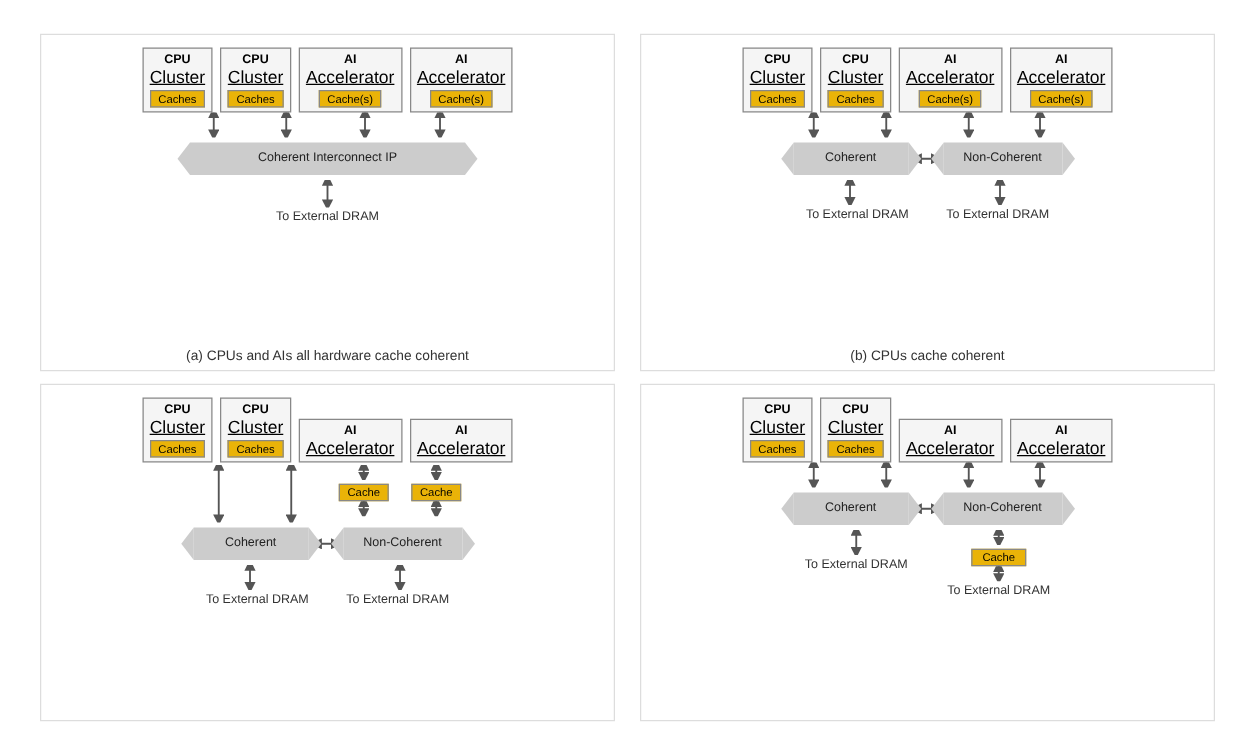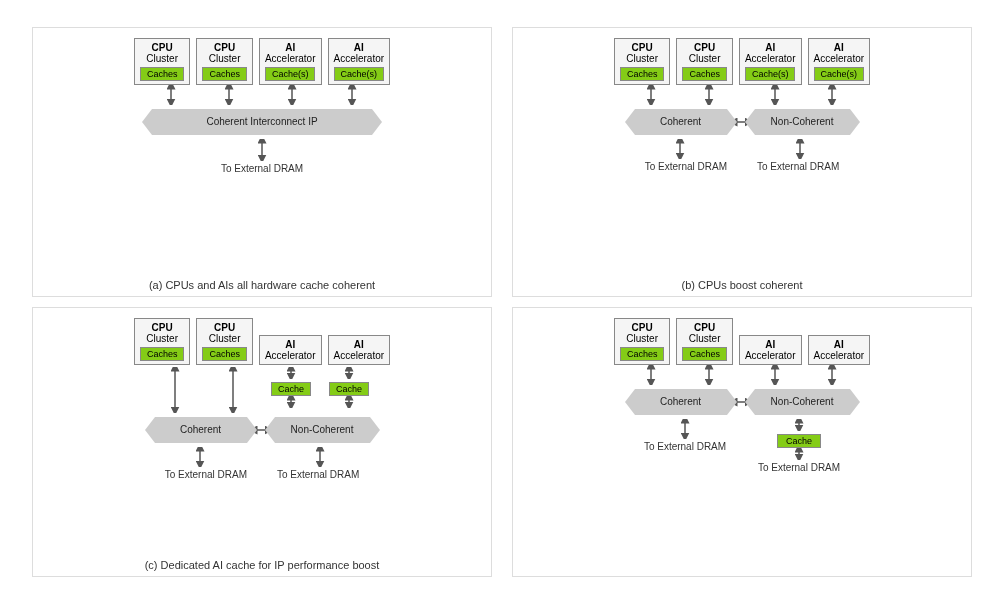--- a/index.html
+++ b/index.html
@@ -53,25 +53,26 @@
       padding: 3px 5px;
       text-align: center;
       font-size: 10px;
       min-width: 52px;
     }
     .cluster-box .title {
       font-weight: bold;
       font-size: 10px;
     }
     .cluster-box .subtitle {
-      font-size: 10px;
+      font-size: 14px;
+      text-decoration: underline;
     }
     .cache-box {
       border: 1.5px solid #888;
-      background: #84cc16;
+      background: #eab308;
       padding: 1px 6px;
       font-size: 9px;
       margin-top: 3px;
       display: inline-block;
     }
 
     
     .ribbon {
       position: relative;
       background: #ccc;
@@ -233,21 +234,21 @@
 
       <svg width="240" height="20">
         <line x1="58" y1="0" x2="58" y2="18" stroke="#555" stroke-width="1.5" marker-end="url(#arr)" marker-start="url(#arr2)"></line>
         <line x1="178" y1="0" x2="178" y2="18" stroke="#555" stroke-width="1.5" marker-end="url(#arr)" marker-start="url(#arr2)"></line>
       </svg>
       <div style="display:flex; flex-direction:row; gap:30px; justify-content:center;">
         <div class="ext-dram">To External DRAM</div>
         <div class="ext-dram">To External DRAM</div>
       </div>
     </div>
-    <div class="caption">(b) CPUs boost coherent</div>
+    <div class="caption">(b) CPUs cache coherent</div>
   </div>
 
   <div class="diagram">
     <div class="diag-inner">
 
       <div class="node-row">
         <div class="cluster-box">
           <div class="title">CPU</div>
           <div class="subtitle">Cluster</div>
           <div class="cache-box">Caches</div>
@@ -314,21 +315,20 @@
 
       <svg width="240" height="20">
         <line x1="58" y1="0" x2="58" y2="18" stroke="#555" stroke-width="1.5" marker-end="url(#arr)" marker-start="url(#arr2)"></line>
         <line x1="178" y1="0" x2="178" y2="18" stroke="#555" stroke-width="1.5" marker-end="url(#arr)" marker-start="url(#arr2)"></line>
       </svg>
       <div style="display:flex; flex-direction:row; gap:30px; justify-content:center;">
         <div class="ext-dram">To External DRAM</div>
         <div class="ext-dram">To External DRAM</div>
       </div>
     </div>
-    <div class="caption">(c) Dedicated AI cache for IP performance boost</div>
   </div>
 
   <div class="diagram">
     <div class="diag-inner">
 
       <div class="node-row">
         <div class="cluster-box">
           <div class="title">CPU</div>
           <div class="subtitle">Cluster</div>
           <div class="cache-box">Caches</div>

